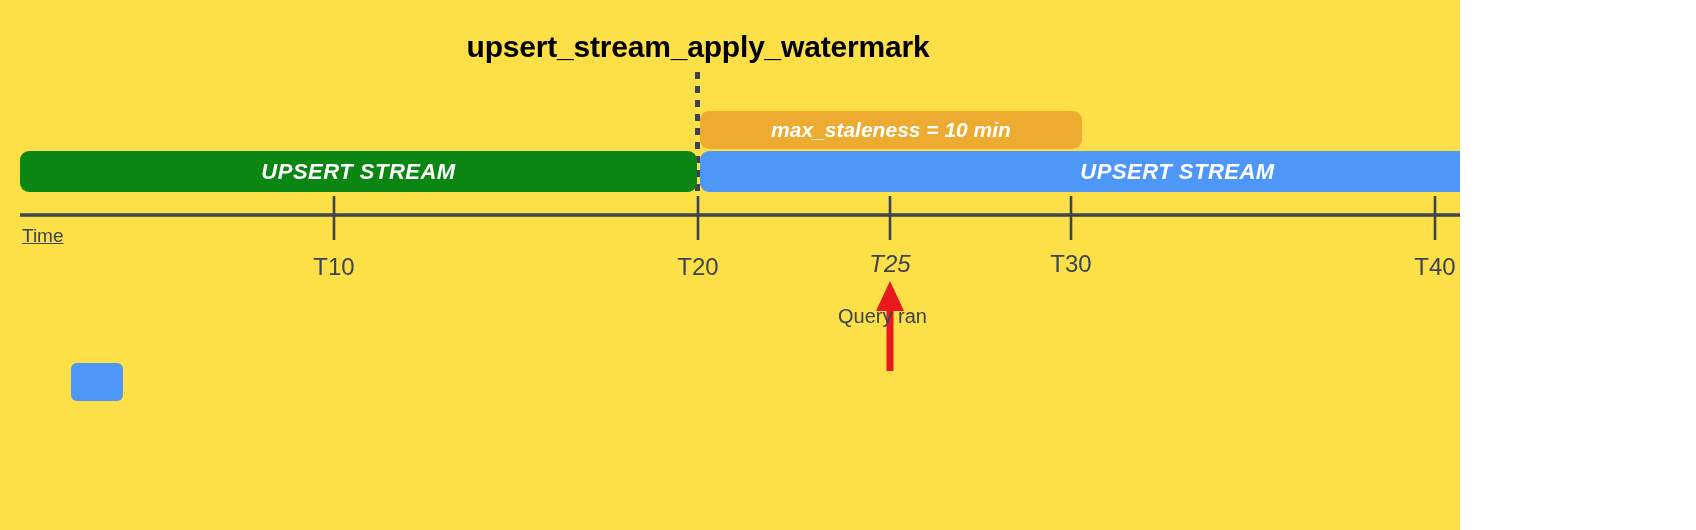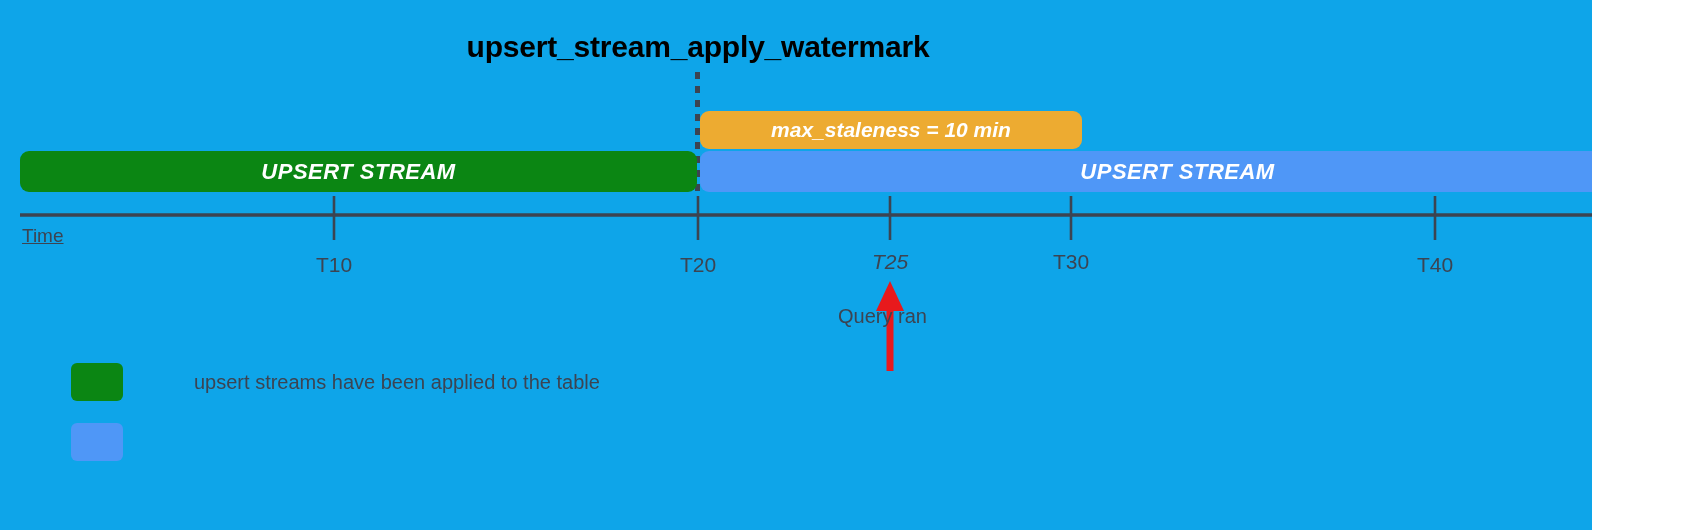--- a/index.html
+++ b/index.html
@@ -5,23 +5,23 @@
   html, body {
     margin: 0;
     padding: 0;
     background: #ffffff;
   }
   body {
     font-family: "Liberation Sans", sans-serif;
   }
   #canvas {
     position: relative;
-    width: 1592px;
+    width: 1460px;
     height: 530px;
-    background: #0ea5e9;
+    background: #fde047;
     overflow: hidden;
   }
 
   
   .diagram-title {
     position: absolute;
     left: 0;
     top: 30px;
     width: 1396px;
     text-align: center;
@@ -100,21 +100,21 @@
     font-size: 19px;
     color: #3c4452;
     text-decoration: underline;
   }
   .tick-label {
     position: absolute;
     top: 253px;
     width: 90px;
     margin-left: -45px;
     text-align: center;
-    font-size: 21px;
+    font-size: 24px;
     color: #3c4452;
   }
 
   
   .query-label {
     position: absolute;
     left: 838px;
     top: 305px;
     font-size: 20px;
     color: #3c4452;
@@ -192,21 +192,17 @@
   <div class="tick-label" style="left:334px;">T10</div>
   <div class="tick-label" style="left:698px;">T20</div>
   <div class="tick-label" style="left:890px; top:250px;font-style:italic;">T25</div>
   <div class="tick-label" style="left:1071px; top:250px;">T30</div>
   <div class="tick-label" style="left:1435px;">T40</div>
 
   <div class="query-label">Query ran</div>
 
   <div class="legend">
     <div class="legend-row">
-      <span class="legend-swatch" style="background:#0b8613;"></span>
-      <span class="legend-text">upsert streams have been applied to the table</span>
-    </div>
-    <div class="legend-row">
       <span class="legend-swatch" style="background:#4f97f7;"></span>
     </div>
   </div>
 
 </div>
 
 </body></html>

